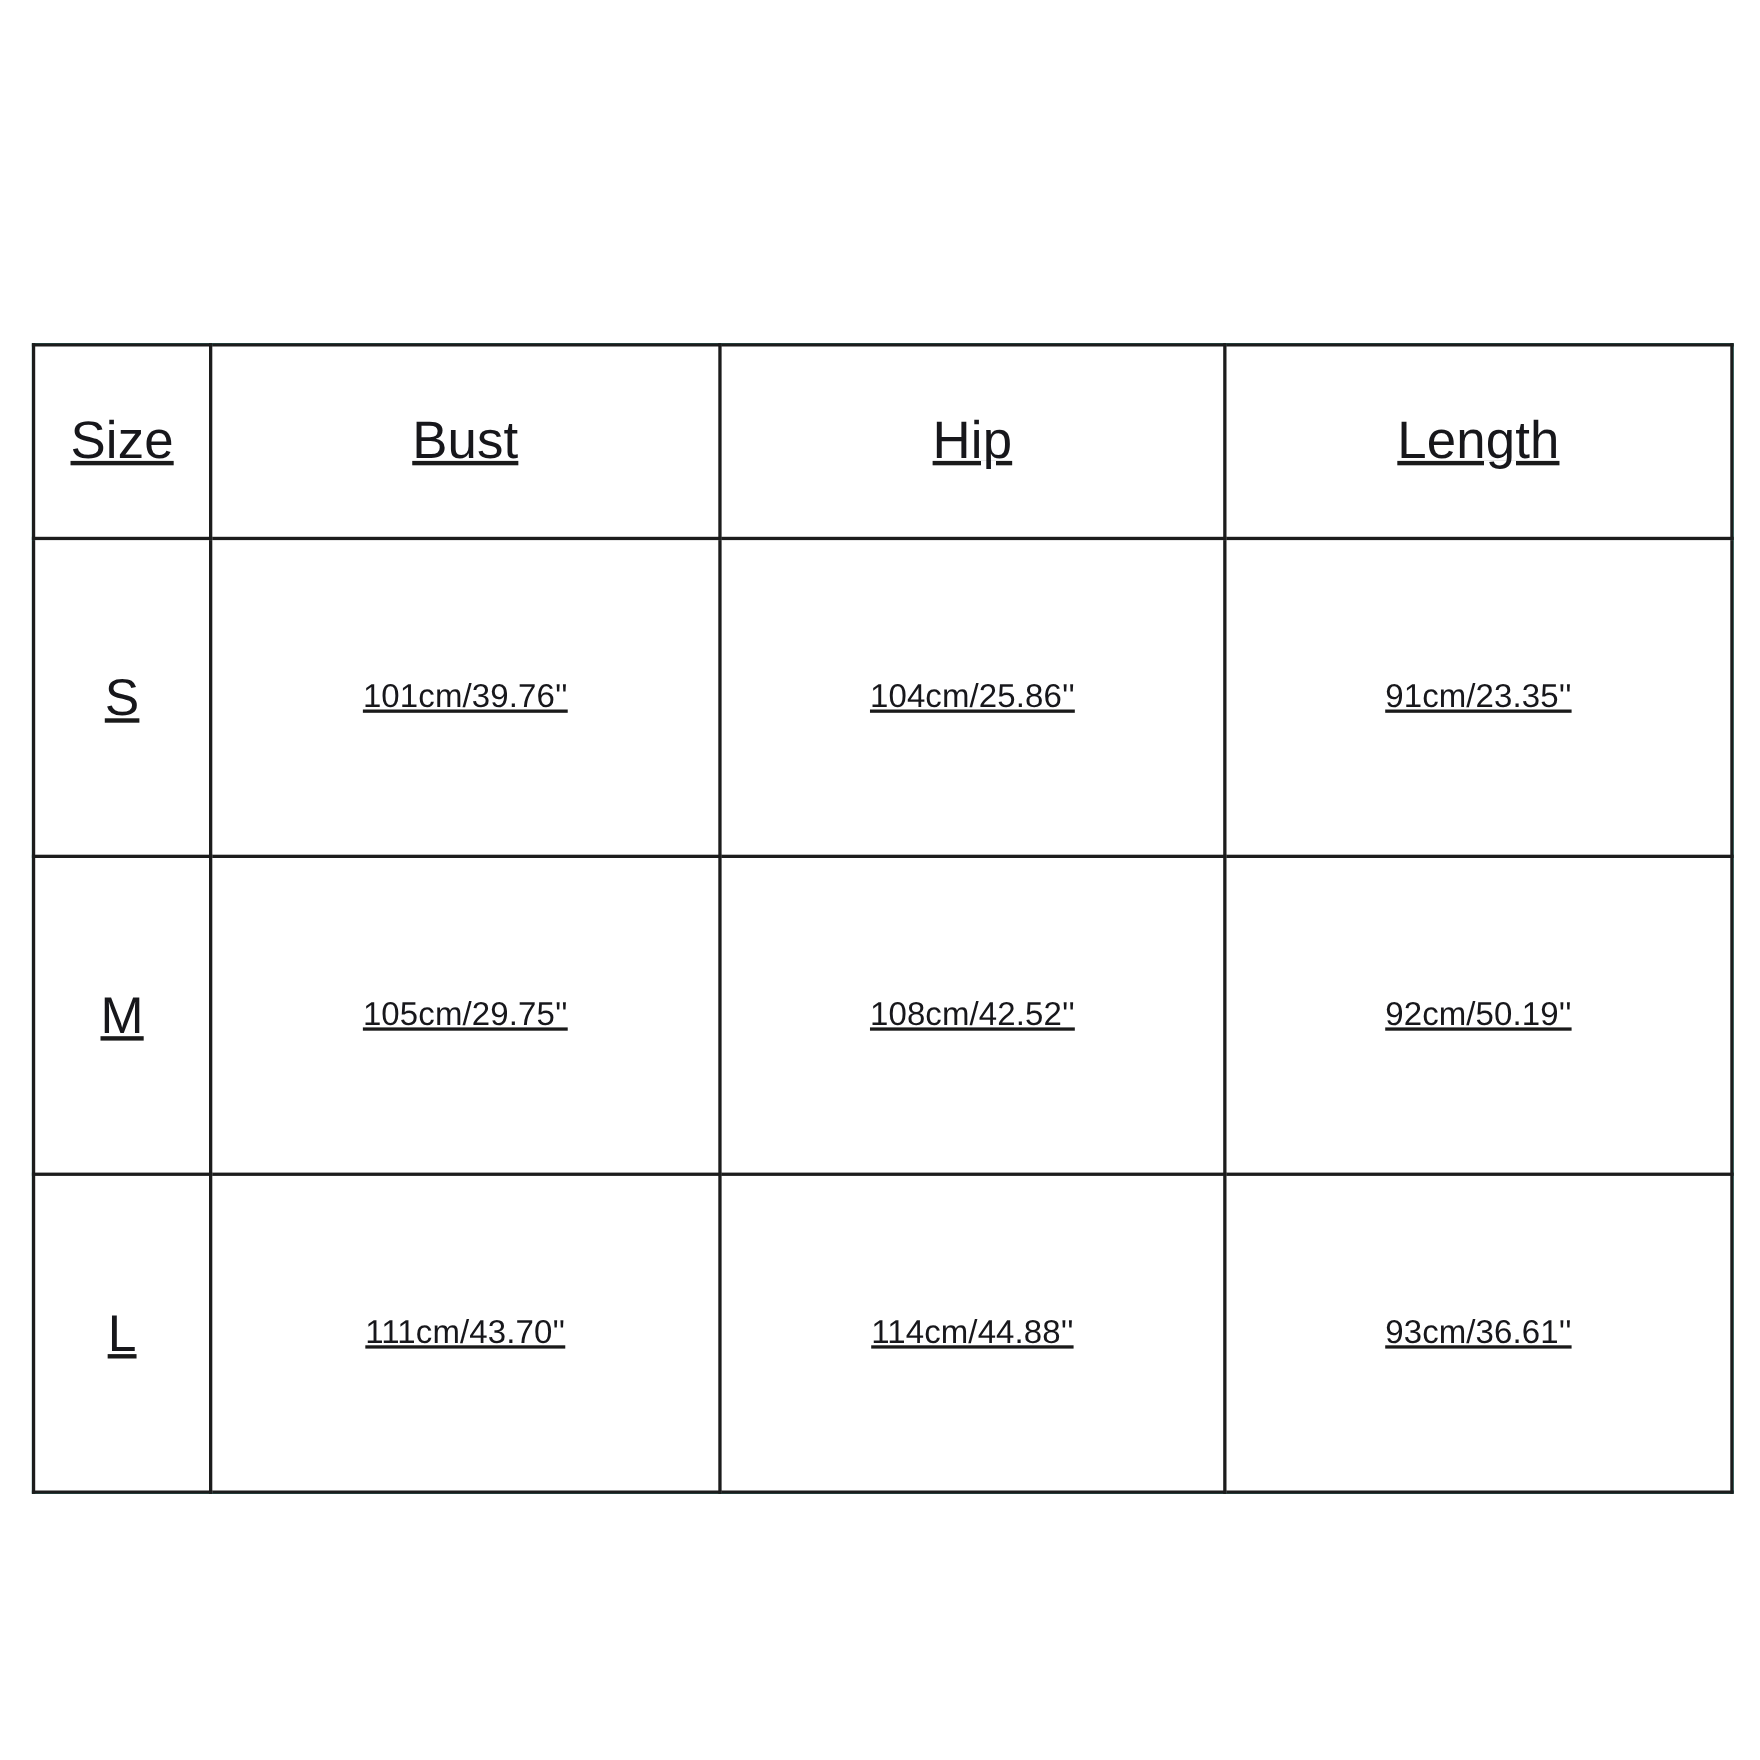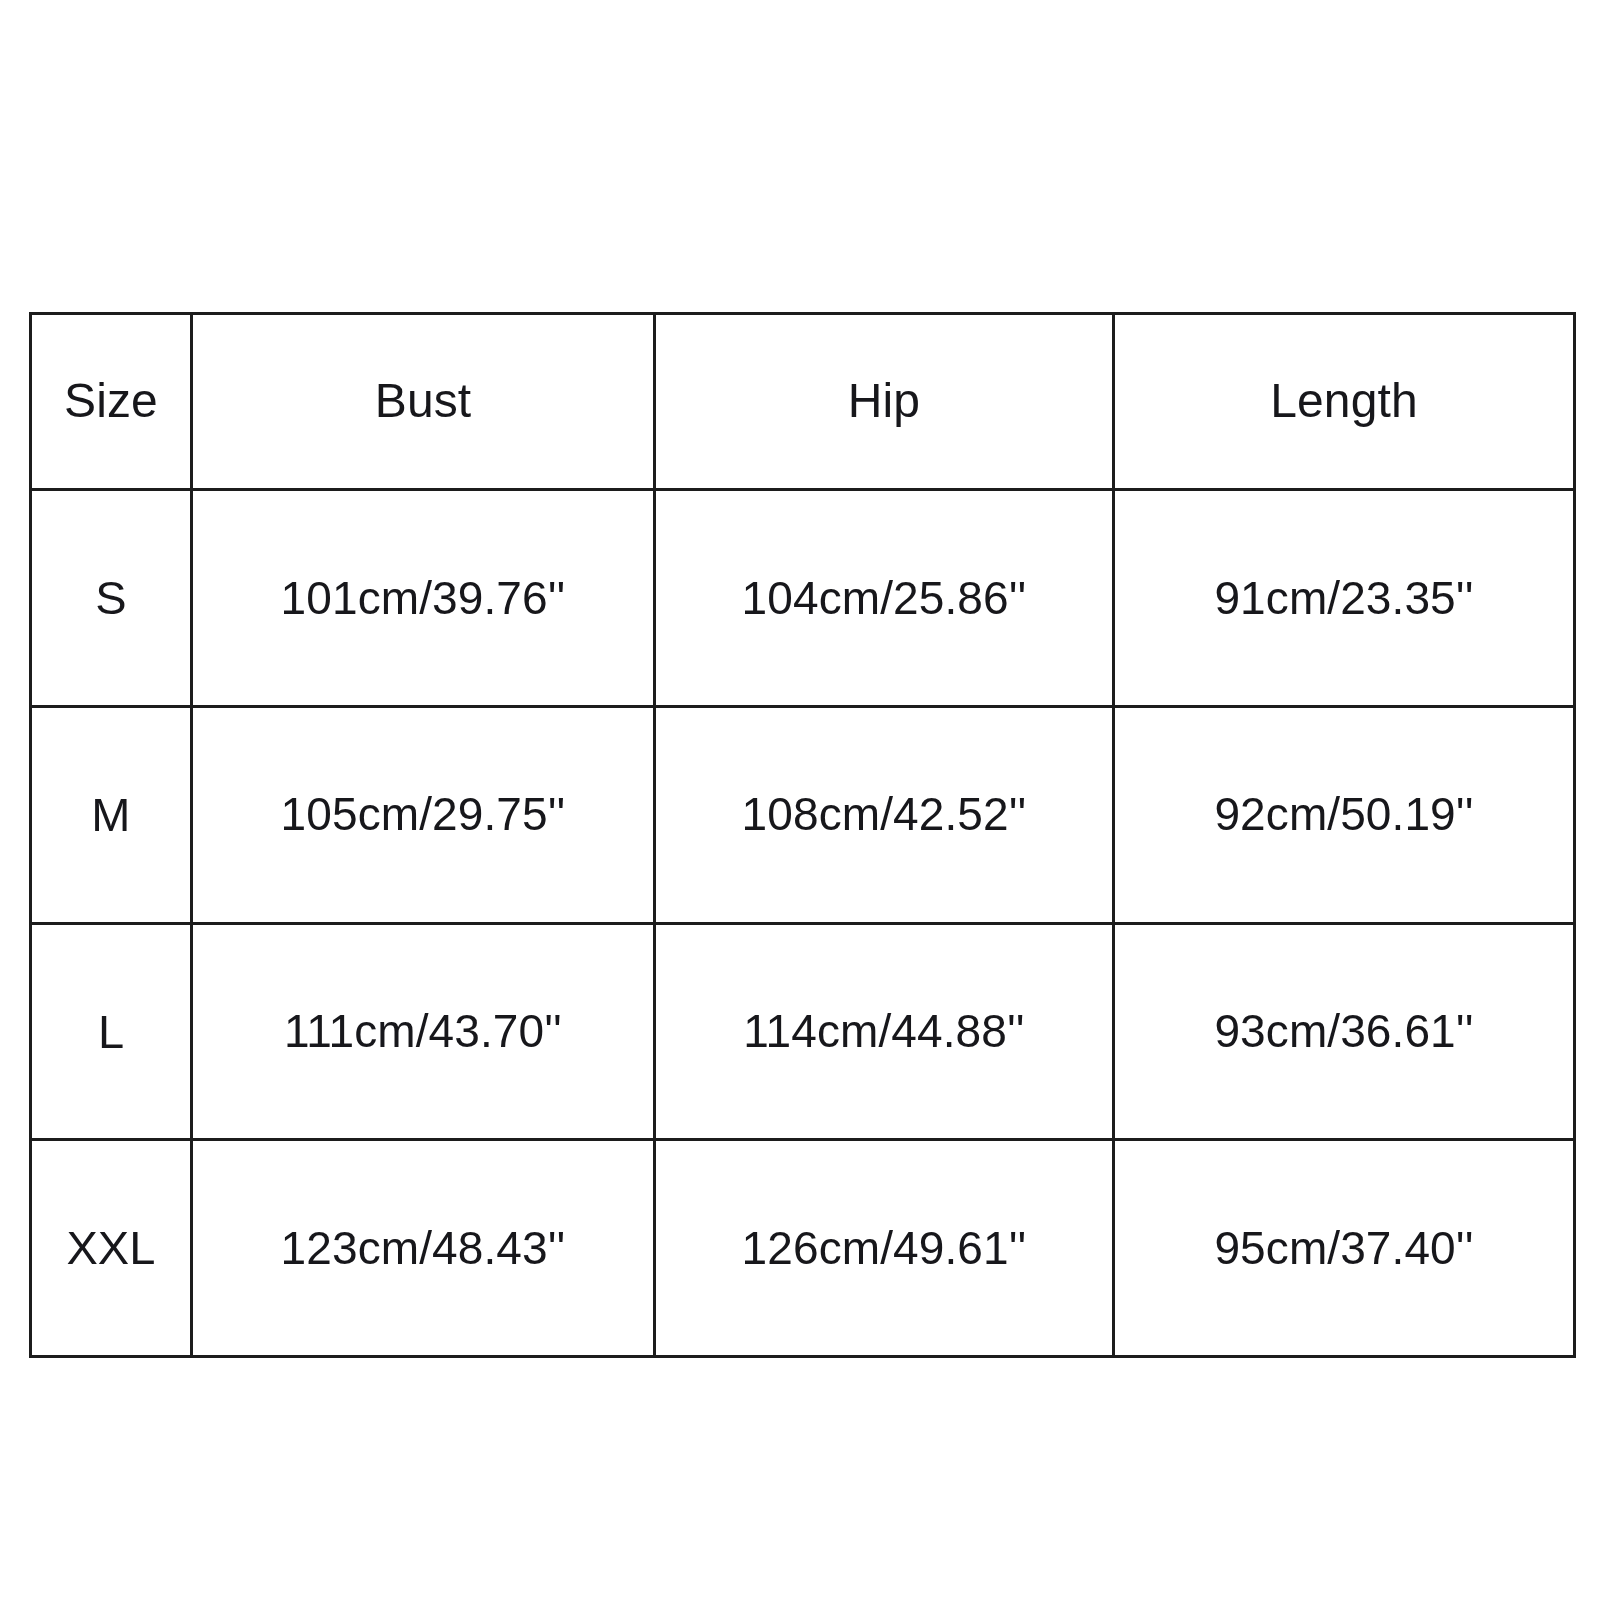--- a/index.html
+++ b/index.html
@@ -23,20 +23,21 @@
     width: 1544px;
     height: 1046px;
   }
 
   table.size-chart {
     width: 1544px;
     height: 1046px;
     border-collapse: collapse;
     table-layout: fixed;
     background: #14b8a6;
+    text-decoration: underline;
   }
 
   table.size-chart td,
   table.size-chart th {
     border: 3px solid #1c1c1c;
     text-align: center;
     vertical-align: middle;
     padding: 0;
     background: #ffffff;
     color: #17171b;
@@ -57,21 +58,21 @@
     font-size: 48px;
     line-height: 1.05;
   }
 
   td.size-cell {
     font-size: 47px;
     line-height: 1.05;
   }
 
   td.meas-cell {
-    font-size: 46px;
+    font-size: 30px;
     line-height: 1.05;
   }
 </style>
 </head>
 <body>
 
 <div id="size-chart-wrap">
   <table class="size-chart">
     <colgroup>
       <col class="c-size">
@@ -99,21 +100,15 @@
         <td class="meas-cell">105cm/29.75''</td>
         <td class="meas-cell">108cm/42.52''</td>
         <td class="meas-cell">92cm/50.19''</td>
       </tr>
       <tr class="data-row">
         <td class="size-cell">L</td>
         <td class="meas-cell">111cm/43.70''</td>
         <td class="meas-cell">114cm/44.88''</td>
         <td class="meas-cell">93cm/36.61''</td>
       </tr>
-      <tr class="data-row">
-        <td class="size-cell">XXL</td>
-        <td class="meas-cell">123cm/48.43''</td>
-        <td class="meas-cell">126cm/49.61''</td>
-        <td class="meas-cell">95cm/37.40''</td>
-      </tr>
     </tbody>
   </table>
 </div>
 
 </body></html>

